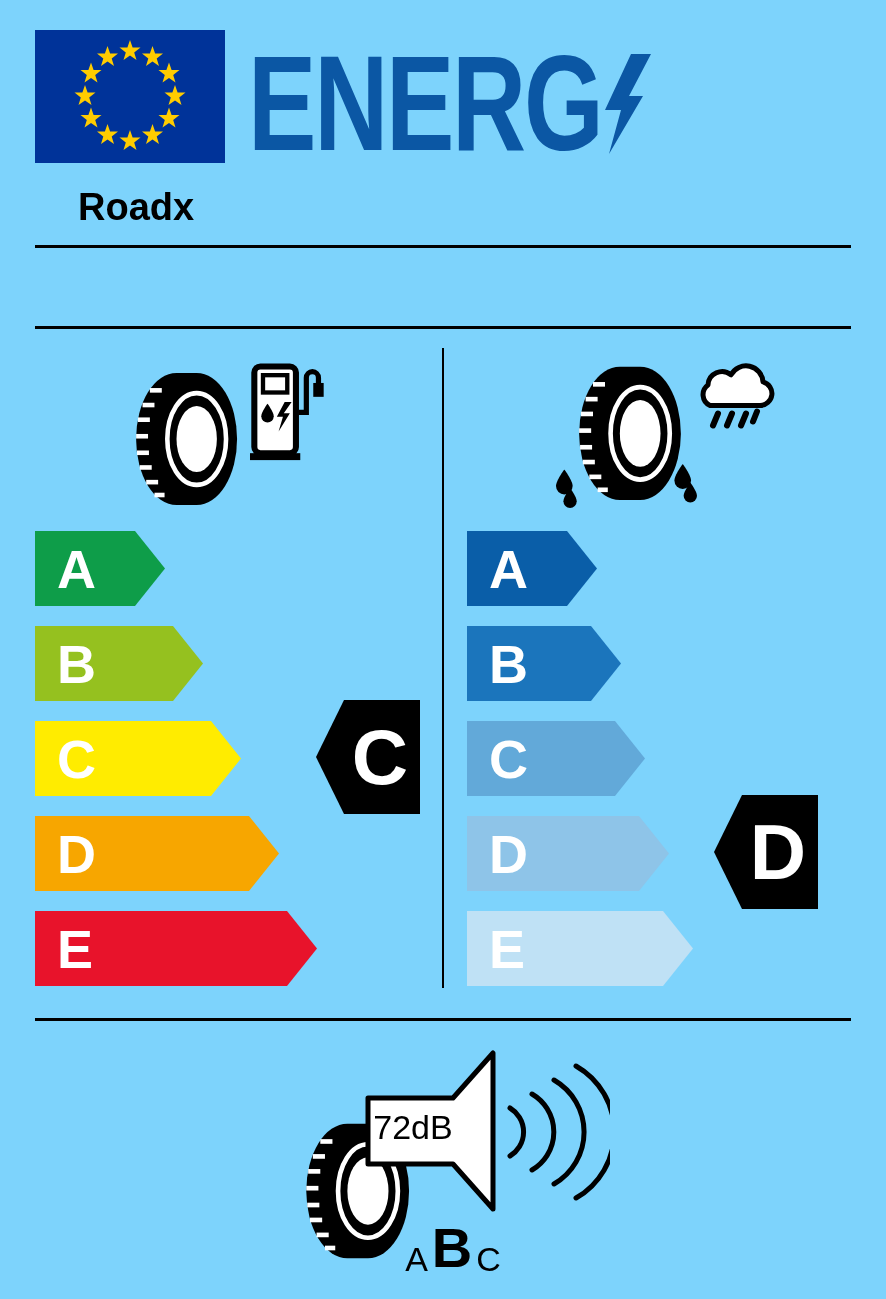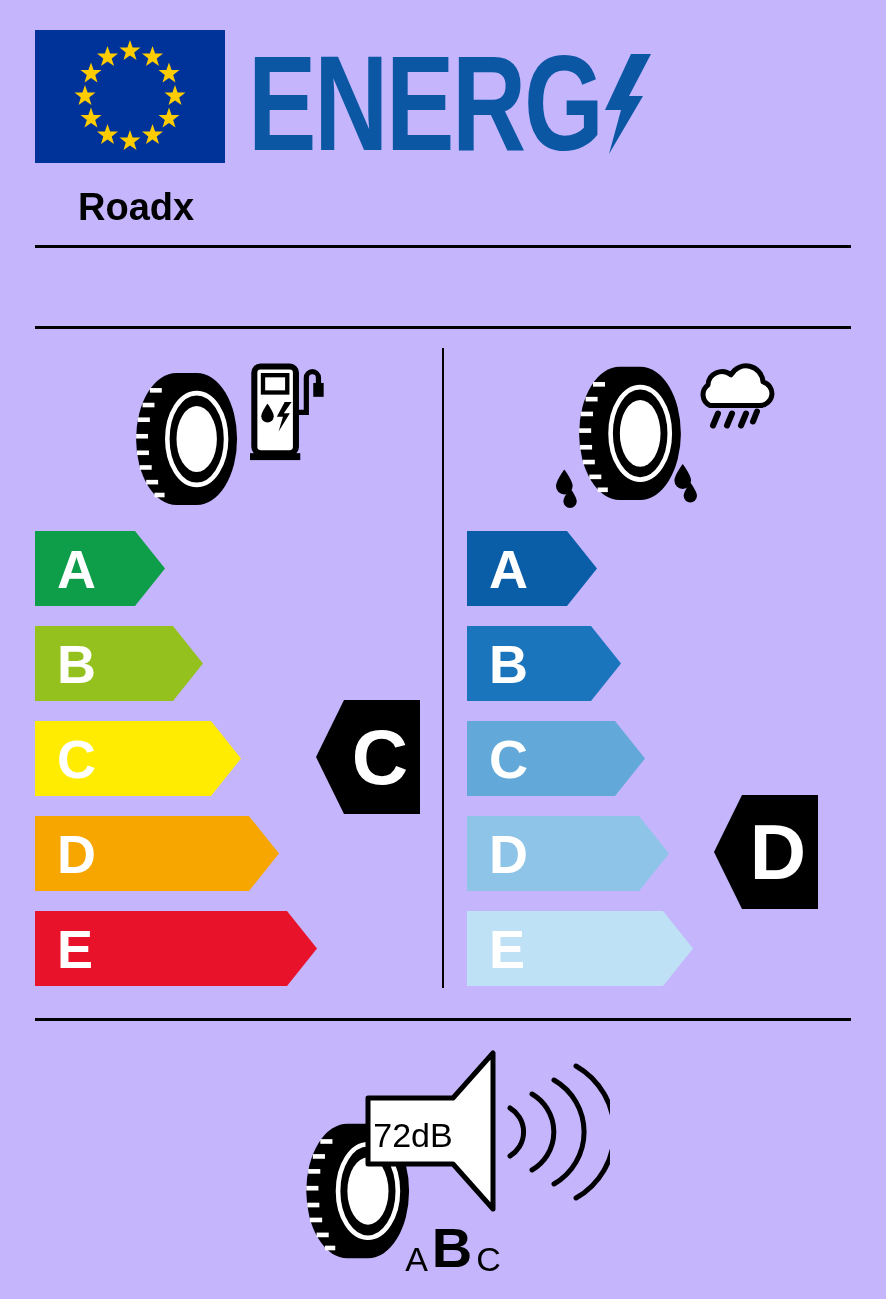--- a/index.html
+++ b/index.html
@@ -1,16 +1,16 @@
 <!DOCTYPE html>
 <html><head>
 <meta charset="utf-8">
 <style>
   html,body{margin:0;padding:0;background:#fff;}
-  .label{position:relative;width:886px;height:1299px;background:#c4b5fd;
+  .label{position:relative;width:886px;height:1299px;background:#7dd3fc;
          font-family:"Liberation Sans",sans-serif;overflow:hidden;}
 
   
   .flag{position:absolute;left:35px;top:30px;width:190px;height:133px;background:#003399;}
   .energ-text{position:absolute;left:248px;top:36px;font-size:135px;line-height:1;
               font-weight:700;color:#0B57A4;letter-spacing:-3px;
               transform:scaleX(0.76);transform-origin:0 0;white-space:nowrap;}
   .bolt{position:absolute;left:598px;top:54px;width:54px;height:100px;}
   .brand{position:absolute;left:35px;top:186px;font-size:38px;font-weight:700;color:#000;margin-left:43px;}
 
@@ -35,21 +35,21 @@
   
   .marker{position:absolute;width:104px;height:114px;background:#000;color:#fff;
           display:flex;align-items:center;justify-content:center;
           clip-path:polygon(0 50%,28px 0,100% 0,100% 100%,28px 100%);}
   .marker-letter{font-size:78px;font-weight:700;margin-left:24px;line-height:1;}
   .marker-fuel{left:316px;top:700px;}
   .marker-wet{left:714px;top:795px;}
 
   
   .db-value{position:absolute;left:366px;top:1108px;width:94px;text-align:center;
-            font-size:34px;color:#000;margin-top:8px;}
+            font-size:34px;color:#000;}
   .noise-classes{position:absolute;left:398px;top:1220px;width:110px;display:flex;
                  align-items:flex-end;justify-content:center;gap:4px;}
   .nc{font-size:34px;color:#000;line-height:1;}
   .nc-selected{font-size:56px;font-weight:700;}
 </style>
 </head>
 <body>
 
 <div class="label">
 

